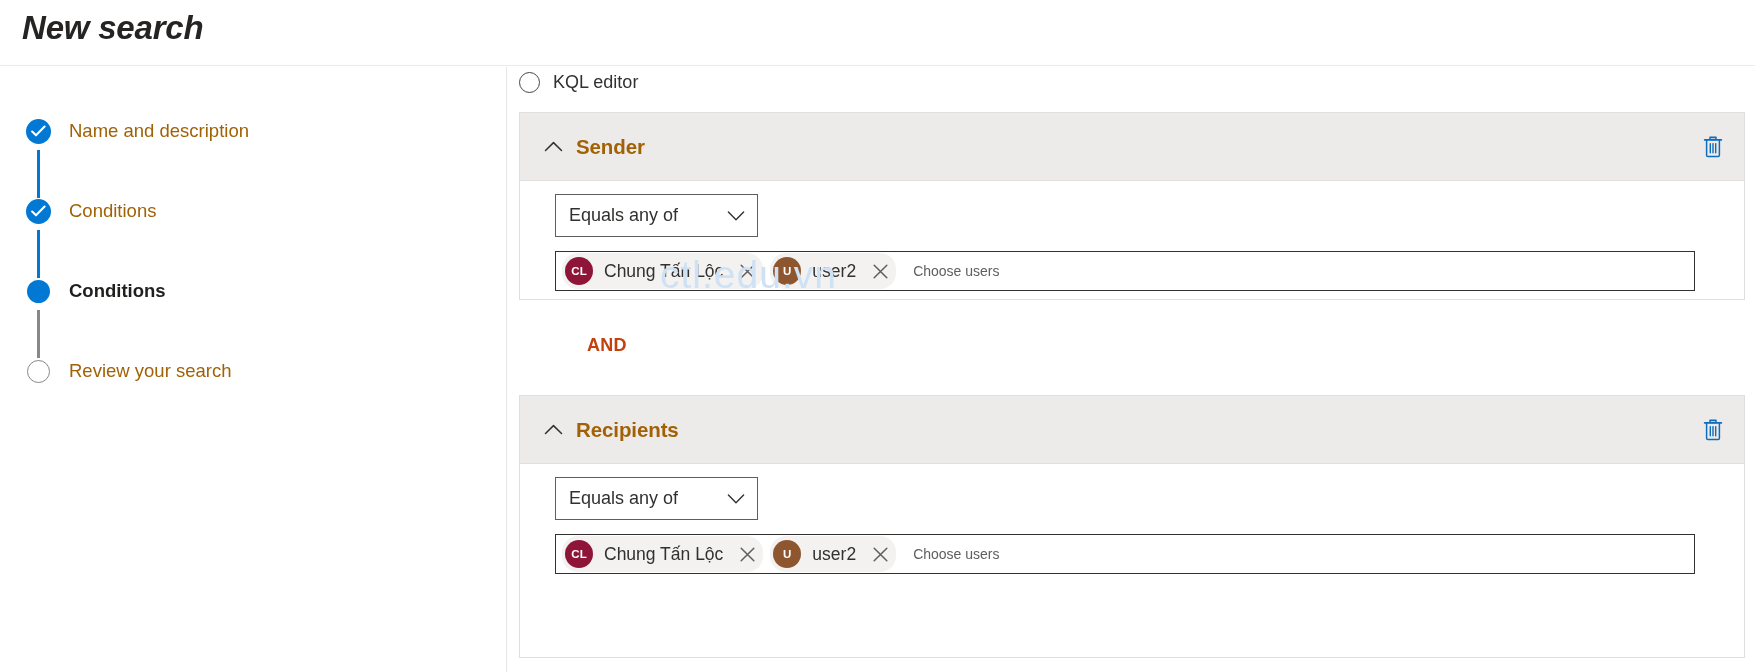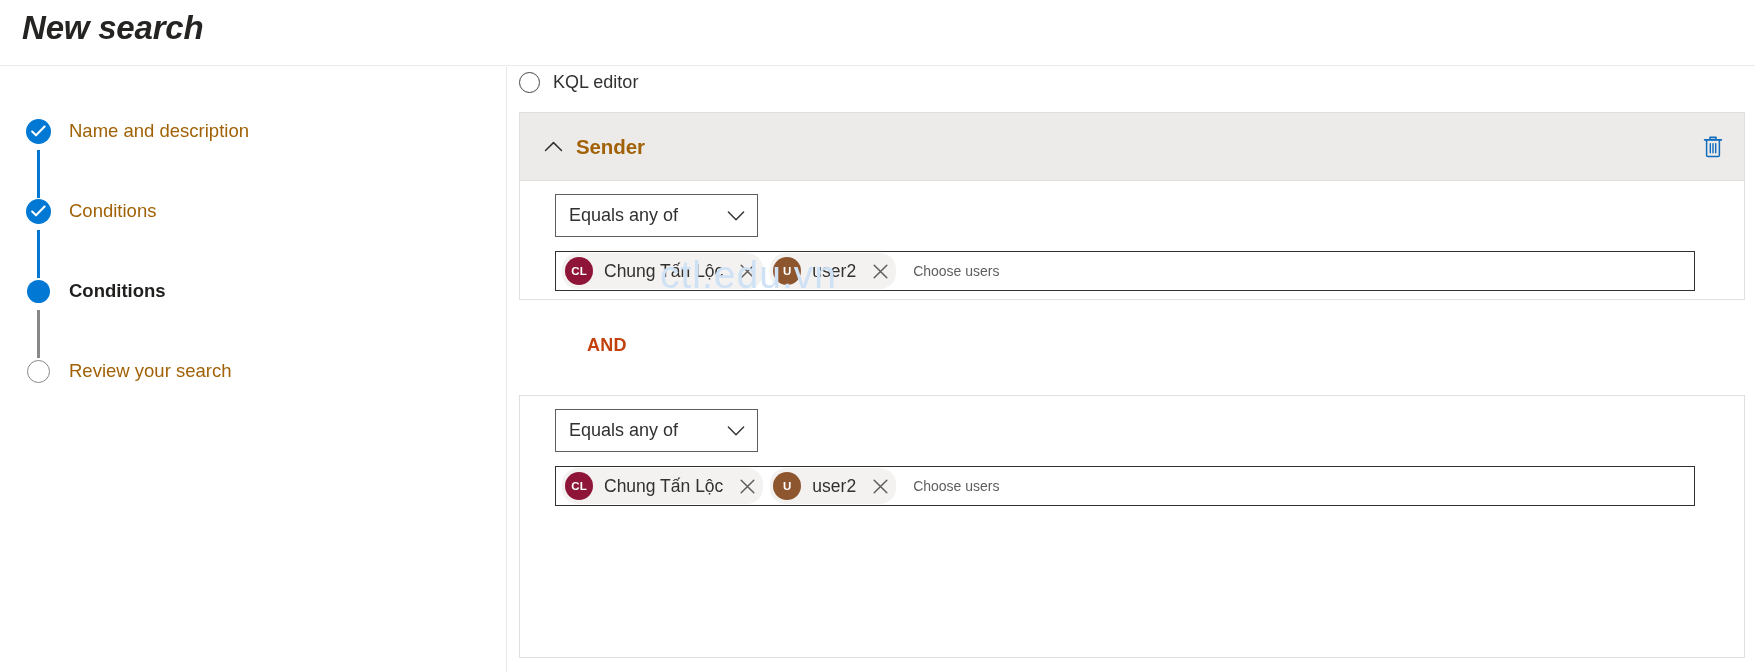--- a/index.html
+++ b/index.html
@@ -433,20 +433,36 @@
             </span>
           </span>
           <input class="picker-input" type="text" placeholder="Choose users" style="">
         </div>
       </div>
     </div>
 
     <div class="and-sep">AND</div>
 
     <div class="cond-card recipients">
+      <div class="cond-head">
+        <span class="chev-btn">
+          <svg width="19" height="11" viewBox="0 0 19 11" fill="none">
+            <path d="M1.5 9.5 L9.5 1.6 L17.5 9.5" stroke="#323130" stroke-width="1.5" stroke-linecap="round" stroke-linejoin="round"></path>
+          </svg>
+        </span>
+        <span class="cond-title">Recipients</span>
+        <span class="del-btn">
+          <svg width="22" height="24" viewBox="0 0 22 24" fill="none">
+            <path d="M8 2.2 h6 v2.3 h-6 z" stroke="#0f6cbd" stroke-width="1.5" stroke-linejoin="round"></path>
+            <path d="M2.6 4.9 H19.4" stroke="#0f6cbd" stroke-width="1.6" stroke-linecap="round"></path>
+            <path d="M4.6 4.9 v15.4 a1.3 1.3 0 0 0 1.3 1.3 h10.2 a1.3 1.3 0 0 0 1.3-1.3 V4.9" stroke="#0f6cbd" stroke-width="1.5" stroke-linejoin="round"></path>
+            <path d="M8.3 8.6 v9.2 M11 8.6 v9.2 M13.7 8.6 v9.2" stroke="#0f6cbd" stroke-width="1.4" stroke-linecap="round"></path>
+          </svg>
+        </span>
+      </div>
       <div class="cond-body">
         <div class="op-select">
           <span class="op-text">Equals any of</span>
           <span class="op-chev">
             <svg width="18" height="11" viewBox="0 0 18 11" fill="none">
               <path d="M1.4 1.6 L9 9.2 L16.6 1.6" stroke="#323130" stroke-width="1.4" stroke-linecap="round" stroke-linejoin="round"></path>
             </svg>
           </span>
         </div>
 

